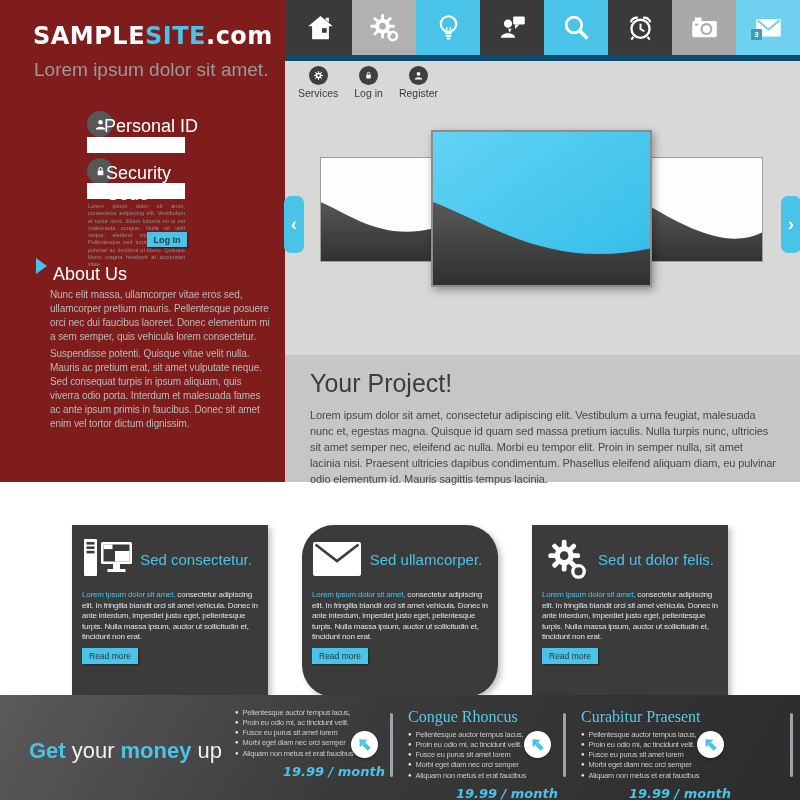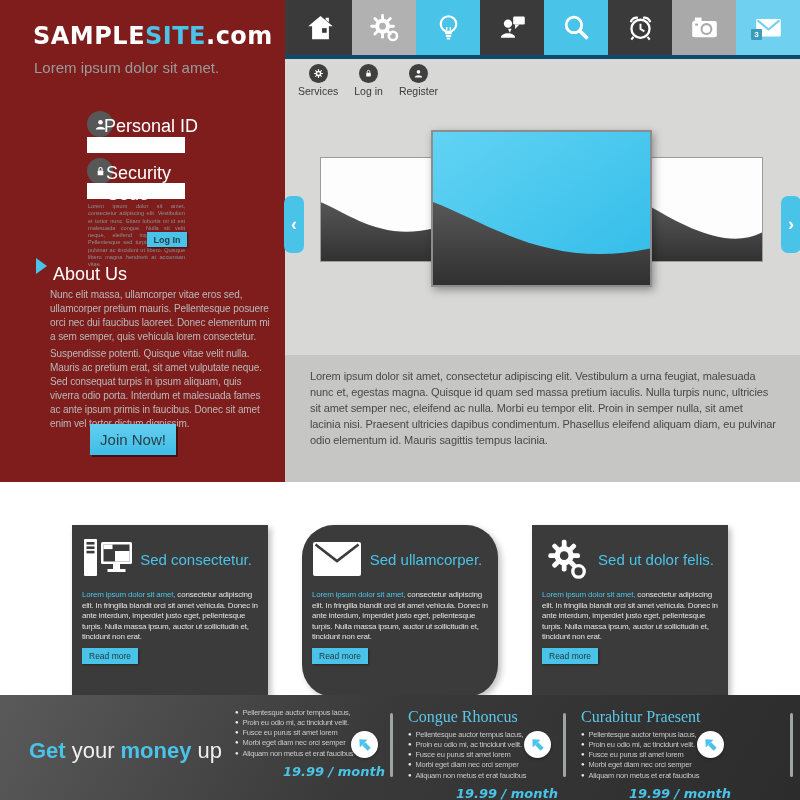--- a/index.html
+++ b/index.html
@@ -4,21 +4,21 @@
 <style>
   * { margin:0; padding:0; box-sizing:border-box; }
   html,body { width:800px; height:800px; }
   body { position:relative; background:#ffffff; font-family:"Liberation Sans", sans-serif; overflow:hidden; }
   .abs { position:absolute; }
 
   
   #sidebar { left:0; top:0; width:285px; height:482px; background:#7f1d1d; }
   #logo { position:absolute; left:33px; top:22px; font-family:"DejaVu Sans", sans-serif; font-size:24px; font-weight:bold; color:#fff; letter-spacing:.5px; }
   #logo .accent { color:#4ac3e8; }
-  #tagline { position:absolute; left:34px; top:59px; font-size:15px; color:#9a9a9a; }
+  #tagline { position:absolute; left:34px; top:59px; font-size:19px; color:#9a9a9a; }
 
   .form-circle { position:absolute; width:26px; height:26px; border-radius:50%; background:#575757; display:flex; align-items:center; justify-content:center; }
   .form-circle svg { width:15px; height:15px; }
   .form-label { position:absolute; width:112px; text-align:left; font-size:18px; color:#ffffff; }
   .form-input { position:absolute; width:98px; height:16px; border:none; background:#ffffff; font-size:10px; padding:0 4px; }
   #pid-circle { left:87px; top:111px; } #pid-label { left:104px; top:116px; } #pid-input { left:87px; top:137px; }
   #sec-circle { left:87px; top:158px; } #sec-label { left:106px; top:163px; } #sec-input { left:87px; top:183px; }
   #disclaimer { position:absolute; left:88px; top:203px; width:97px; font-size:5.6px; line-height:1.3; color:#8f8f8f; text-align:justify; }
   #login-btn { position:absolute; left:147px; top:232px; width:40px; height:15px; background:#4ac3e8; color:#27404c; font-size:9px; font-weight:bold; display:flex; align-items:center; justify-content:center; box-shadow:1px 1px 2px rgba(0,0,0,.5); cursor:pointer; }
 
@@ -33,21 +33,21 @@
   .tile { width:64px; height:55px; position:relative; display:flex; align-items:center; justify-content:center; cursor:pointer; }
   .tile svg { width:31px; height:31px; }
   .t-dark  { --bg:#3a3a3a; background:#3a3a3a; }
   .t-gray  { --bg:#b1b1b1; background:#b1b1b1; }
   .t-gray2 { --bg:#a9a9a9; background:#a9a9a9; }
   .t-blue  { --bg:#4ac3e8; background:#4ac3e8; }
   .t-lblue { --bg:#6fd0f0; background:#6fd0f0; }
   .badge { position:absolute; left:15px; top:29px; width:11px; height:11px; background:#3a9cba; color:#fff; font-size:8px; font-weight:bold; display:flex; align-items:center; justify-content:center; border-radius:1px; }
 
   
-  #subnav { left:285px; top:55px; width:515px; height:45px; background:#d8d8d7; border-top:4px solid #0c4a6e; display:flex; gap:16px; padding:5px 0 0 13px; }
+  #subnav { left:285px; top:55px; width:515px; height:45px; background:#d8d8d7; border-top:6px solid #0c4a6e; display:flex; gap:16px; padding:5px 0 0 13px; }
   .subnav-item { display:flex; flex-direction:column; align-items:center; gap:2px; cursor:pointer; }
   .subnav-circle { width:19px; height:19px; border-radius:50%; background:#3f3f3f; display:flex; align-items:center; justify-content:center; }
   .subnav-circle svg { width:11px; height:11px; }
   .subnav-label { font-size:10.5px; color:#3a3a3a; }
 
   
   #carousel { left:285px; top:100px; width:515px; height:255px; background:#d8d8d7; }
   .slide-side { position:absolute; width:113px; height:105px; border:1px solid #9c9c9c; background:#fff; z-index:1; }
   .slide-side svg, #slide-center svg { display:block; width:100%; height:100%; }
   #slide-left  { left:35px; top:57px; }
@@ -115,21 +115,20 @@
   <div class="form-label" id="sec-label">Security Code</div>
   <input class="form-input" id="sec-input" style="">
 
   <div id="disclaimer">Lorem ipsum dolor sit amet, consectetur adipiscing elit. Vestibulum et tortor nunc. Etiam lobortis mi id est malesuada congue. Nulla sit velit neque, eleifend imperdiet libero. Pellentesque sed turpis lobortis, quis pulvinar ac tincidunt ut libero. Quisque libero magna hendrerit at accumsan vitae.</div>
   <div id="login-btn">Log In</div>
 
   <div id="about-marker"></div>
   <h2 id="about-title" class="abs">About Us</h2>
   <p class="side-par" id="about-p1">Nunc elit massa, ullamcorper vitae eros sed, ullamcorper pretium mauris. Pellentesque posuere orci nec dui faucibus laoreet. Donec elementum mi a sem semper, quis vehicula lorem consectetur.</p>
   <p class="side-par" id="about-p2">Suspendisse potenti. Quisque vitae velit nulla. Mauris ac pretium erat, sit amet vulputate neque. Sed consequat turpis in ipsum aliquam, quis viverra odio porta. Interdum et malesuada fames ac ante ipsum primis in faucibus. Donec sit amet enim vel tortor dictum dignissim.</p>
-  <div id="join-btn">Join Now!</div>
 </div>
 
 <div class="abs" id="tiles">
   <div class="tile t-dark">
     <svg viewBox="0 0 24 24">
         <path d="M12 3 L2.5 11 H5.5 V21 H18.5 V11 H21.5 Z" fill="#fff"></path>
         <path d="M16 4.5 h2.5 V8 L16 6 Z" fill="#fff"></path>
         <rect x="13.2" y="12.5" width="3.6" height="3.6" fill="var(--bg)"></rect>
       </svg>
   </div>
@@ -275,20 +274,21 @@
   </div>
   <div class="car-arrow" id="arrow-left">
       <span>‹</span>
     </div>
   <div class="car-arrow" id="arrow-right">
       <span>›</span>
     </div>
 </div>
 
 <div class="abs" id="project">
+  <h1>Your Project!</h1>
   <p>Lorem ipsum dolor sit amet, consectetur adipiscing elit. Vestibulum a urna feugiat, malesuada nunc et, egestas magna. Quisque id quam sed massa pretium iaculis. Nulla turpis nunc, ultricies sit amet semper nec, eleifend ac nulla. Morbi eu tempor elit. Proin in semper nulla, sit amet lacinia nisi. Praesent ultricies dapibus condimentum. Phasellus eleifend aliquam diam, eu pulvinar odio elementum id. Mauris sagittis tempus lacinia.</p>
 </div>
 
 <div class="card" id="card-0">
   <div class="card-head">
     <svg viewBox="0 0 52 44">
       <rect x="2" y="2" width="13" height="37" rx="1" fill="#fff"></rect>
       <rect x="4.5" y="5" width="8" height="2.6" fill="#3b3b3b"></rect>
         <rect x="4.5" y="9.4" width="8" height="2.6" fill="#3b3b3b"></rect>
         <rect x="4.5" y="13.8" width="8" height="2.6" fill="#3b3b3b"></rect>

